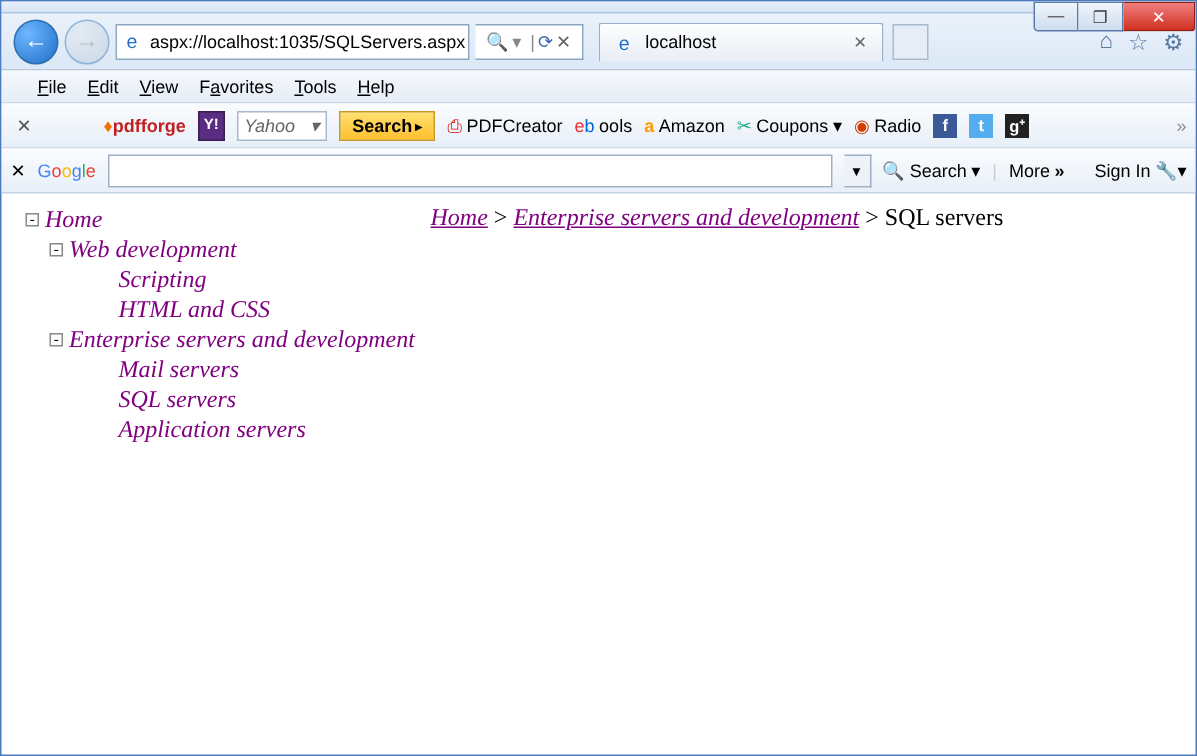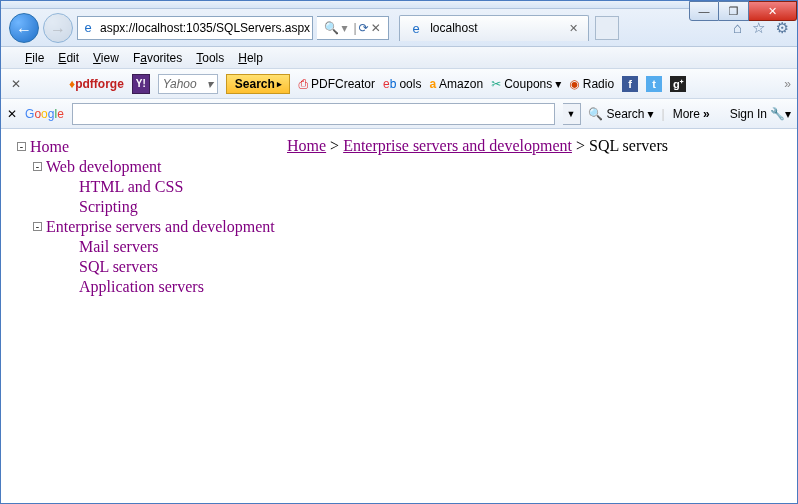--- a/index.html
+++ b/index.html
@@ -150,21 +150,21 @@
   .gsearch { flex:1;height:22px;border:1px solid #a0b0c4;background:#fff;}
   .gdrop { width:18px;height:22px;border:1px solid #a0b0c4;border-left:none;background:#eef2f8;display:flex;align-items:center;justify-content:center;font-size:9px;}
   .content {
     display:flex;
     height: calc(504px - 8px - 38px - 22px - 30px - 30px - 2px);
     font-family: "Times New Roman", serif;
     font-size:16px;
     padding:8px 16px;
   }
   .tree { width:270px; }
-  .tree a, .crumb a { color:#800080; text-decoration:none;}
+  .tree a, .crumb a { color:#800080; text-decoration:none;font-style:italic;}
   .node { display:flex; align-items:flex-start; gap:4px; line-height:20px;}
   .plusminus {
     width:9px;height:9px;border:1px solid #888;font-size:10px;line-height:8px;text-align:center;
     background:#fff;color:#000;margin-top:5px;flex-shrink:0;
   }
   .indent1 { margin-left:16px;}
   .indent2 { margin-left:32px;}
   .indent2 .leaf { margin-left:14px;}
   .leaf a { display:block; line-height:20px;}
   .crumb { font-size:16px; }
@@ -273,24 +273,24 @@
       <span class="plusminus">-</span>
       <a href="#">Home</a>
     </div>
     <div class="indent1">
       <div class="node">
         <span class="plusminus">-</span>
         <a href="#">Web development</a>
       </div>
       <div class="indent2">
         <div class="leaf">
+            <a href="#">Scripting</a>
+          </div>
+        <div class="leaf">
             <a href="#">HTML and CSS</a>
-          </div>
-        <div class="leaf">
-            <a href="#">Scripting</a>
           </div>
       </div>
       <div class="node">
         <span class="plusminus">-</span>
         <a href="#">Enterprise servers and development</a>
       </div>
       <div class="indent2">
         <div class="leaf">
             <a href="#">Mail servers</a>
           </div>

